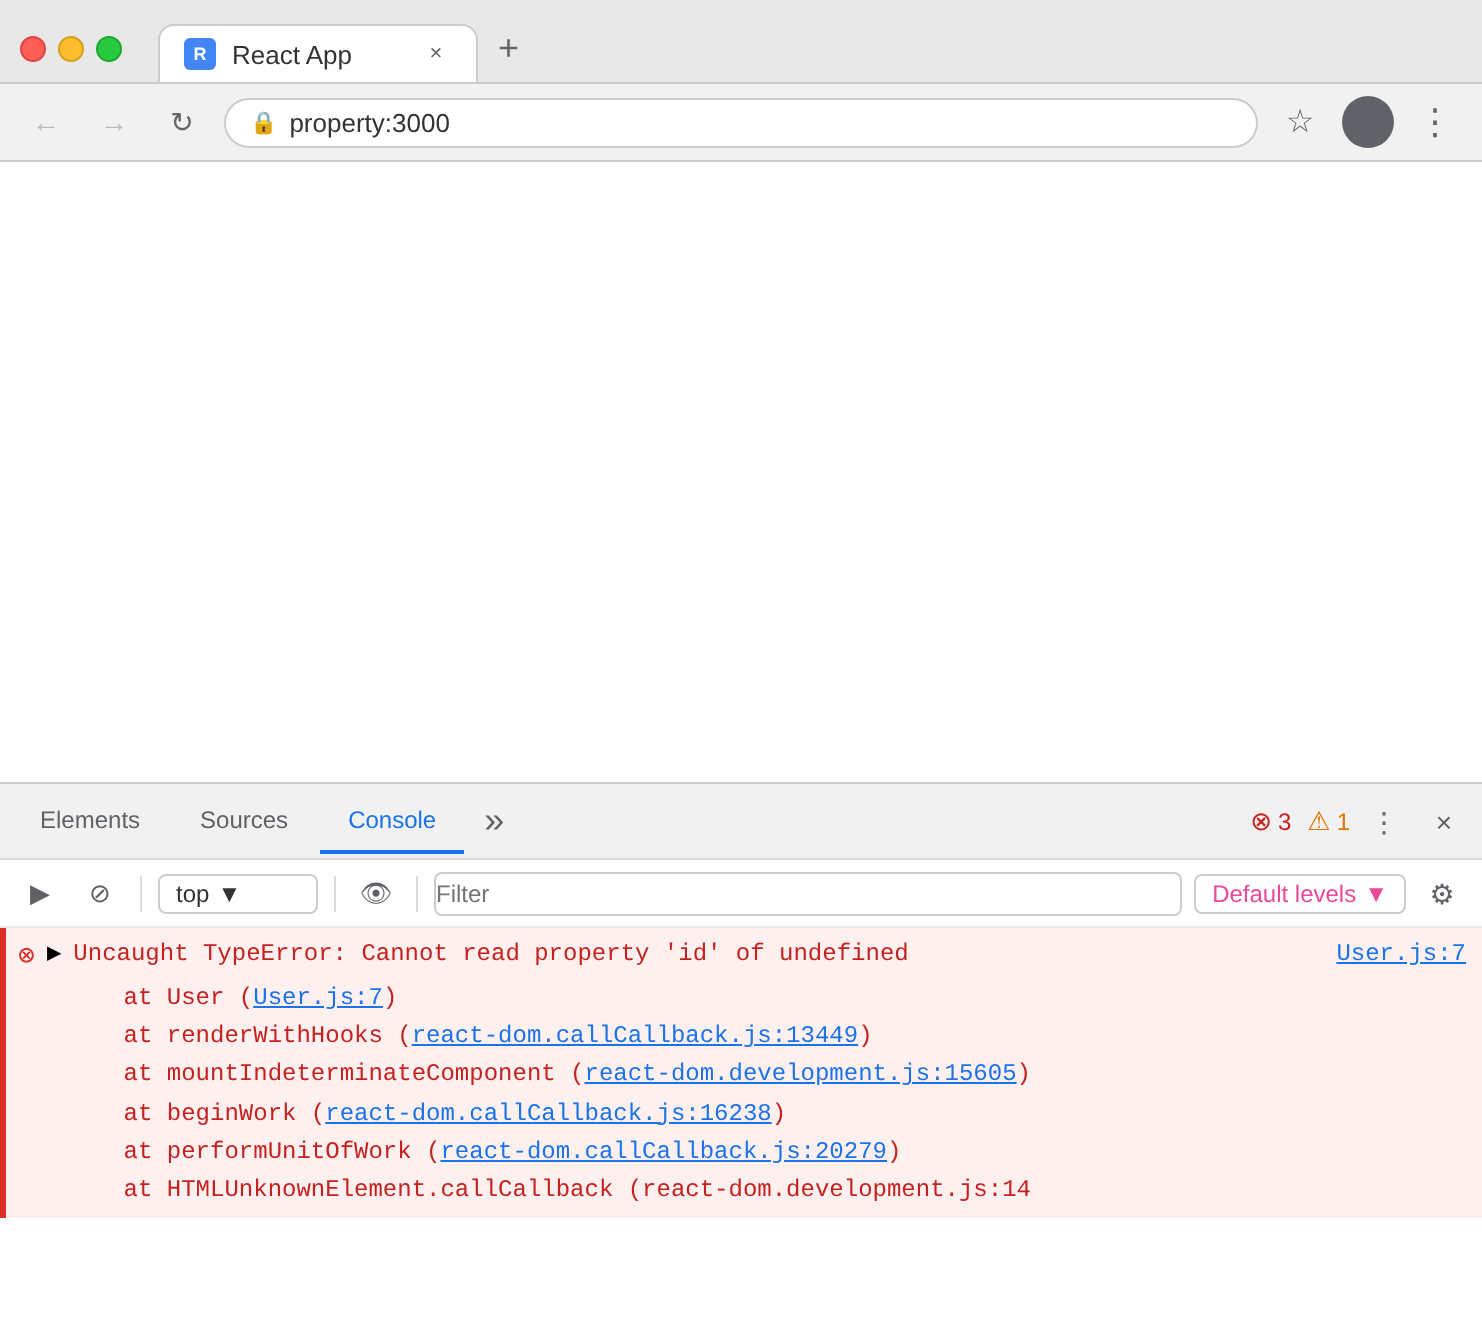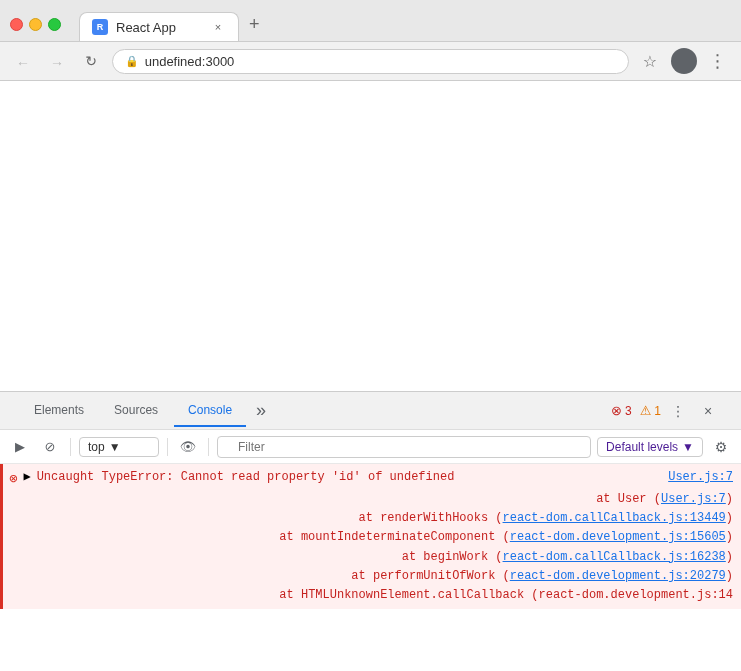--- a/index.html
+++ b/index.html
@@ -26,49 +26,49 @@
     .address-text { flex: 1; }
     .star-btn { width: 26px; height: 26px; display: flex; align-items: center; justify-content: center; color: #666; cursor: pointer; }
     .profile-btn { width: 26px; height: 26px; border-radius: 50%; background: #5f6368; display: flex; align-items: center; justify-content: center; color: white; font-size: 11px; cursor: pointer; }
     .menu-btn { width: 26px; height: 26px; display: flex; align-items: center; justify-content: center; color: #666; cursor: pointer; font-size: 18px; letter-spacing: 1px; }
 
     
     .page-content { background: #fff; height: 310px; }
 
     
     .devtools { border-top: 1px solid #ccc; background: #fff; display: flex; flex-direction: column; height: 311px; }
-    .devtools-tabs { display: flex; align-items: center; background: #f1f1f1; border-bottom: 1px solid #ddd; padding: 0 20px; height: 38px; gap: 2px; }
+    .devtools-tabs { display: flex; align-items: center; background: #f1f1f1; border-bottom: 1px solid #ddd; padding: 0 6px; height: 38px; gap: 2px; }
     .devtools-tab { padding: 8px 14px; font-size: 12px; color: #5f6368; cursor: pointer; border-bottom: 2px solid transparent; }
     .devtools-tab.active { color: #1a73e8; border-bottom: 2px solid #1a73e8; }
     .devtools-spacer { flex: 1; }
     .devtools-actions { display: flex; align-items: center; gap: 4px; }
     .error-badge { display: flex; align-items: center; gap: 3px; font-size: 12px; color: #c5221f; }
     .error-icon { color: #c5221f; font-size: 13px; }
     .warning-badge { display: flex; align-items: center; gap: 3px; font-size: 12px; color: #e37400; margin-left: 4px; }
     .warning-icon { color: #e37400; font-size: 13px; }
     .devtools-icon-btn { width: 26px; height: 26px; display: flex; align-items: center; justify-content: center; cursor: pointer; color: #5f6368; font-size: 14px; border-radius: 4px; }
     .chevron-more { font-size: 18px; }
 
     
     .console-toolbar { display: flex; align-items: center; padding: 4px 8px; border-bottom: 1px solid #e8e8e8; background: #fff; gap: 6px; height: 34px; }
     .console-btn { width: 24px; height: 24px; display: flex; align-items: center; justify-content: center; cursor: pointer; color: #5f6368; border-radius: 4px; font-size: 13px; }
     .separator { width: 1px; height: 18px; background: #ddd; margin: 0 2px; }
     .context-select { display: flex; align-items: flex-end; background: #fff; border: 1px solid #ccc; border-radius: 4px; padding: 2px 8px; font-size: 12px; color: #333; cursor: pointer; gap: 4px; min-width: 80px; }
-    .filter-input { flex: 1; border: 1px solid #ccc; border-radius: 4px; padding: 3px 20px; font-size: 12px; color: #333; }
-    .default-levels { display: flex; align-items: flex-end; background: #fff; border: 1px solid #ccc; border-radius: 4px; padding: 2px 8px; font-size: 12px; color: #4c1d95; cursor: pointer; gap: 4px; }
+    .filter-input { flex: 1; border: 1px solid #ccc; border-radius: 4px; padding: 3px 0; font-size: 12px; color: #333; }
+    .default-levels { display: flex; align-items: flex-end; background: #fff; border: 1px solid #ccc; border-radius: 4px; padding: 2px 8px; font-size: 12px; color: #ec4899; cursor: pointer; gap: 4px; }
     .settings-btn { width: 24px; height: 24px; display: flex; align-items: center; justify-content: center; cursor: pointer; color: #5f6368; border-radius: 4px; font-size: 14px; }
 
     
     .console-output { flex: 1; overflow-y: auto; background: #fff; font-family: 'Courier New', monospace; font-size: 12px; line-height: 1.5; }
     .console-error { background: #fff0f0; border-left: 3px solid #d93025; padding: 4px 8px 4px 6px; }
     .error-line { display: flex; align-items: flex-start; gap: 6px; }
     .error-circle { color: #d93025; font-size: 14px; margin-top: 1px; flex-shrink: 0; }
     .error-message { flex: 1; color: #c5221f; }
     .error-link { color: #1a73e8; text-decoration: underline; cursor: pointer; float: right; font-size: 12px; }
-    .stack-trace { padding-left: 24px; color: #c5221f; text-align: right; }
+    .stack-trace { padding-left: 24px; color: #c5221f; }
     .stack-line { display: block; line-height: 1.6; }
     .stack-link { color: #1a73e8; text-decoration: underline; cursor: pointer; }
     .expand-triangle { display: inline-block; cursor: pointer; }
   </style>
 </head>
 <body>
 
 <div>
 
   <div class="title-bar browser-chrome">
@@ -88,21 +88,21 @@
       <div class="new-tab">+</div>
     </div>
   </div>
 
   <div class="toolbar">
     <div class="nav-btn disabled">←</div>
     <div class="nav-btn disabled">→</div>
     <div class="nav-btn">↻</div>
     <div class="address-bar">
       <span class="address-bar-icon">🔒</span>
-      <span class="address-text">undefined:3000</span>
+      <span class="address-text">property:3000</span>
     </div>
     <div class="star-btn">☆</div>
     <div class="profile-btn"></div>
     <div class="menu-btn">⋮</div>
   </div>
 </div>
 
 <div class="page-content"></div>
 
 <div class="devtools">
@@ -171,21 +171,21 @@
         <span class="stack-line">
           &nbsp;&nbsp;&nbsp;&nbsp;at renderWithHooks (<span class="stack-link">react-dom.callCallback.js:13449</span>)
         </span>
         <span class="stack-line">
           &nbsp;&nbsp;&nbsp;&nbsp;at mountIndeterminateComponent (<span class="stack-link">react-dom.development.js:15605</span>)
         </span>
         <span class="stack-line">
           &nbsp;&nbsp;&nbsp;&nbsp;at beginWork (<span class="stack-link">react-dom.callCallback.js:16238</span>)
         </span>
         <span class="stack-line">
-          &nbsp;&nbsp;&nbsp;&nbsp;at performUnitOfWork (<span class="stack-link">react-dom.development.js:20279</span>)
+          &nbsp;&nbsp;&nbsp;&nbsp;at performUnitOfWork (<span class="stack-link">react-dom.callCallback.js:20279</span>)
         </span>
         <span class="stack-line">
           &nbsp;&nbsp;&nbsp;&nbsp;at HTMLUnknownElement.callCallback (react-dom.development.js:14
         </span>
       </div>
     </div>
   </div>
 </div>
 
 </body></html>

